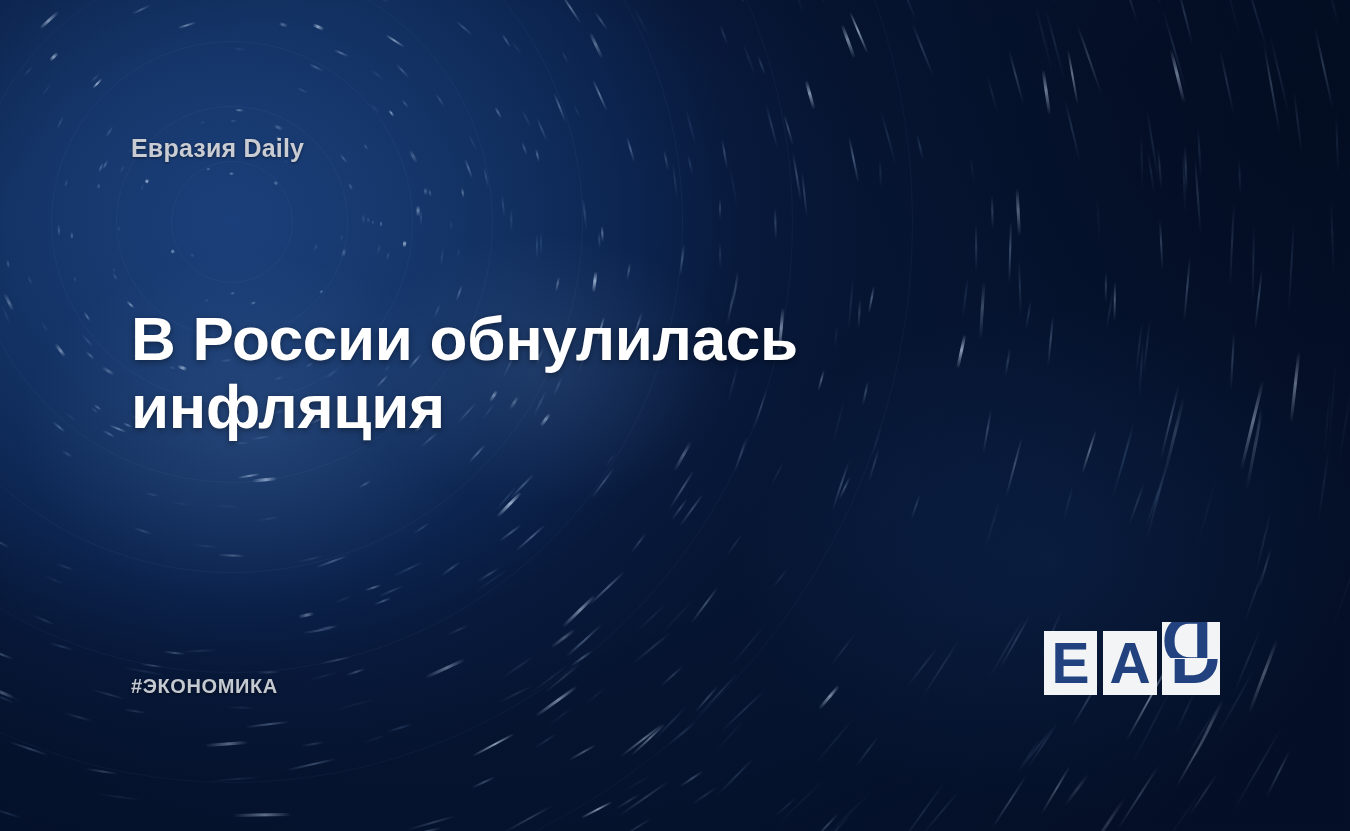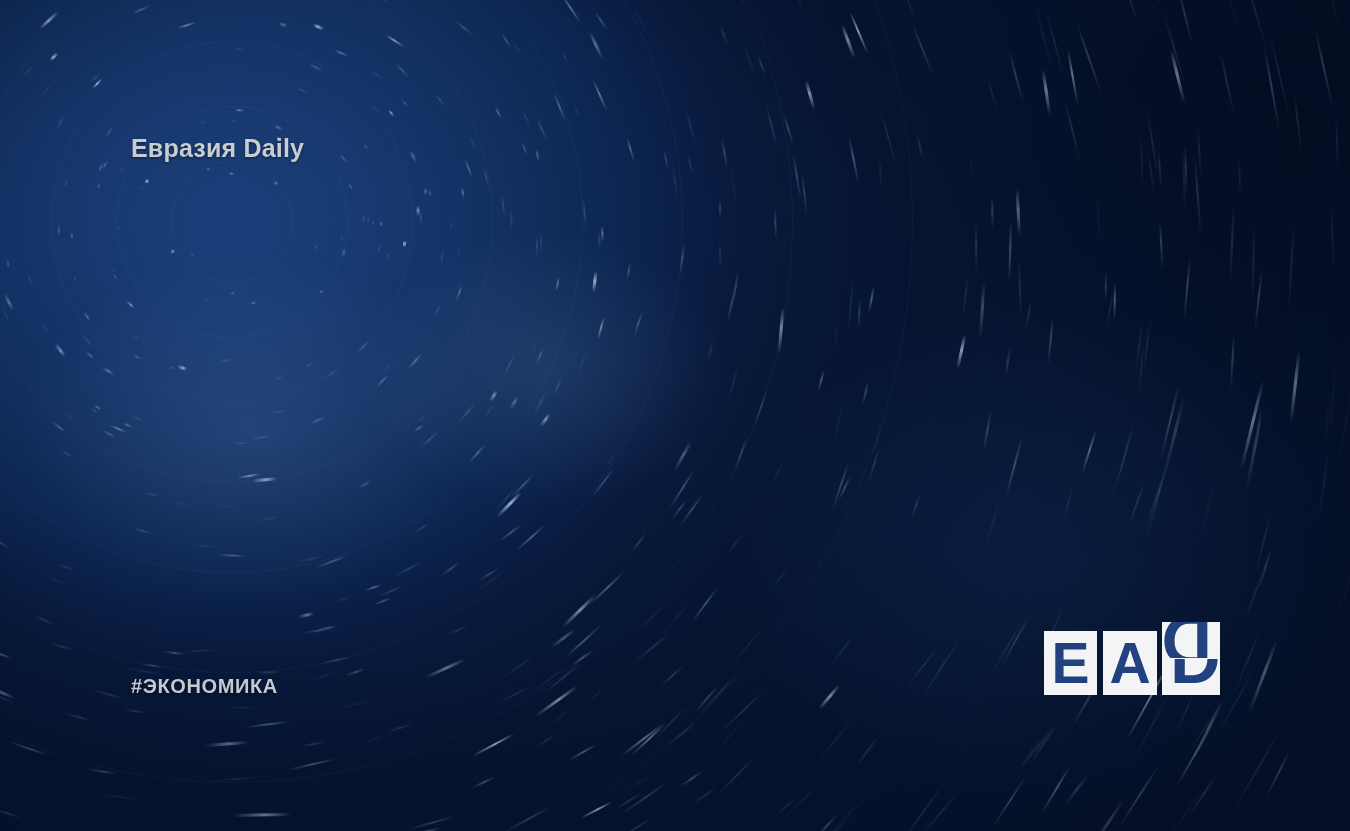--- a/index.html
+++ b/index.html
@@ -575,20 +575,21 @@
       <i class="tr dim" style="left:1106.2px;top:271.3px;width:31.2px;height:2px;opacity:0.61;transform:rotate(90.6deg);transform-origin:0 50%;"></i>
       <i class="tr dim" style="left:162.8px;top:665.5px;width:22.9px;height:2px;opacity:0.64;transform:rotate(187.5deg);transform-origin:0 50%;"></i>
       <i class="tr" style="left:520.6px;top:491.0px;width:33.5px;height:3px;opacity:0.97;transform:rotate(134.3deg);transform-origin:0 50%;"></i>
       <i class="tr dim" style="left:614.0px;top:466.8px;width:37.6px;height:2px;opacity:0.68;transform:rotate(126.8deg);transform-origin:0 50%;"></i>
       <i class="tr faint" style="left:986.7px;top:73.8px;width:39.9px;height:2px;opacity:0.54;transform:rotate(434.5deg);transform-origin:0 50%;"></i>
       <i class="tr faint" style="left:616.0px;top:451.1px;width:18.7px;height:2px;opacity:0.41;transform:rotate(124.9deg);transform-origin:0 50%;"></i>
     </div>
   <div class="vig"></div>
 
   <div class="brand">Евразия Daily</div>
+  <h1 class="headline">В России обнулилась инфляция</h1>
   <div class="tag">#ЭКОНОМИКА</div>
 
   <div class="logo">
     <div class="tile tile-e">
       <span class="glyph">E</span>
     </div>
     <div class="tile tile-a">
       <span class="glyph">A</span>
     </div>
     <div class="tile tile-d">

